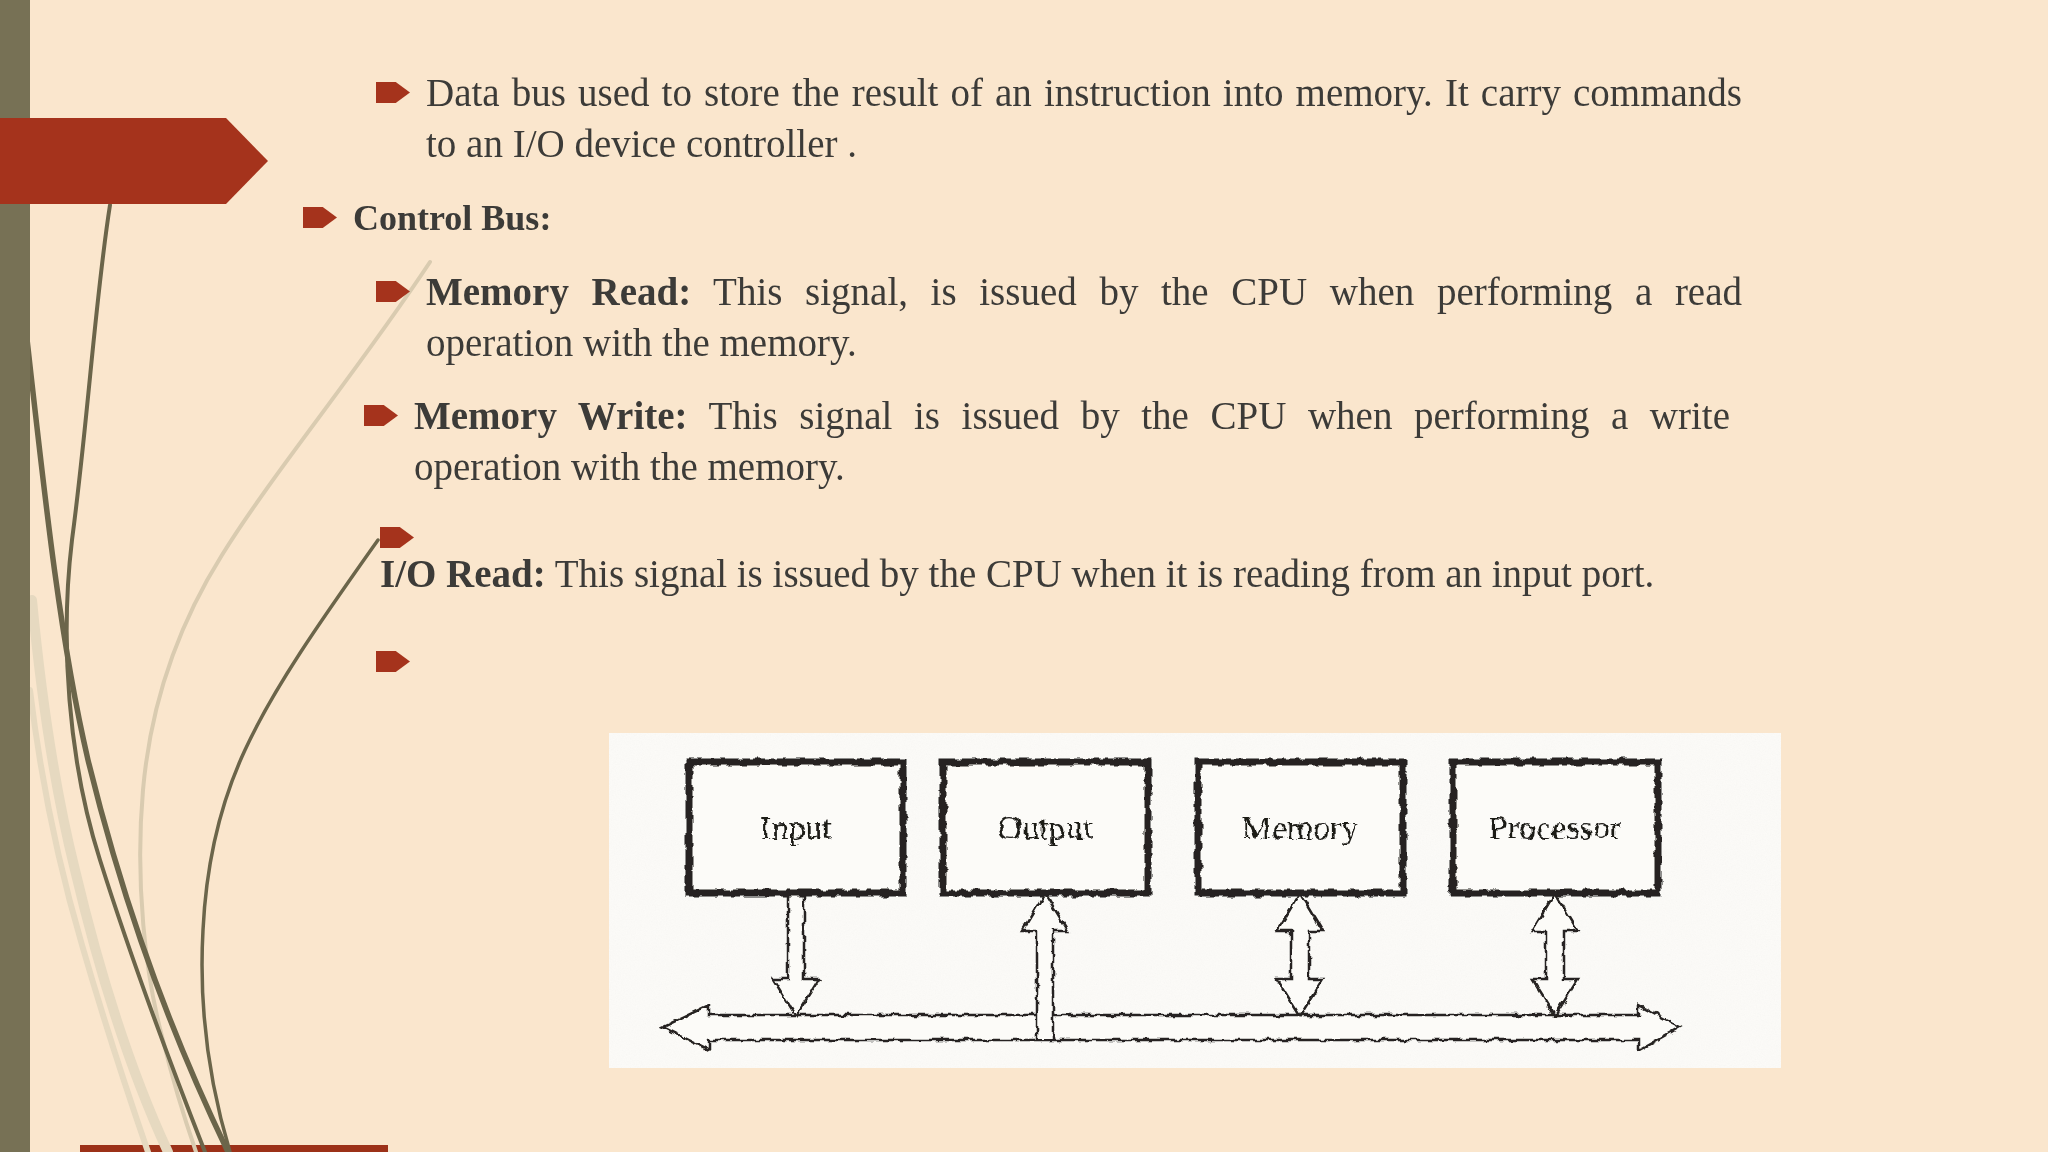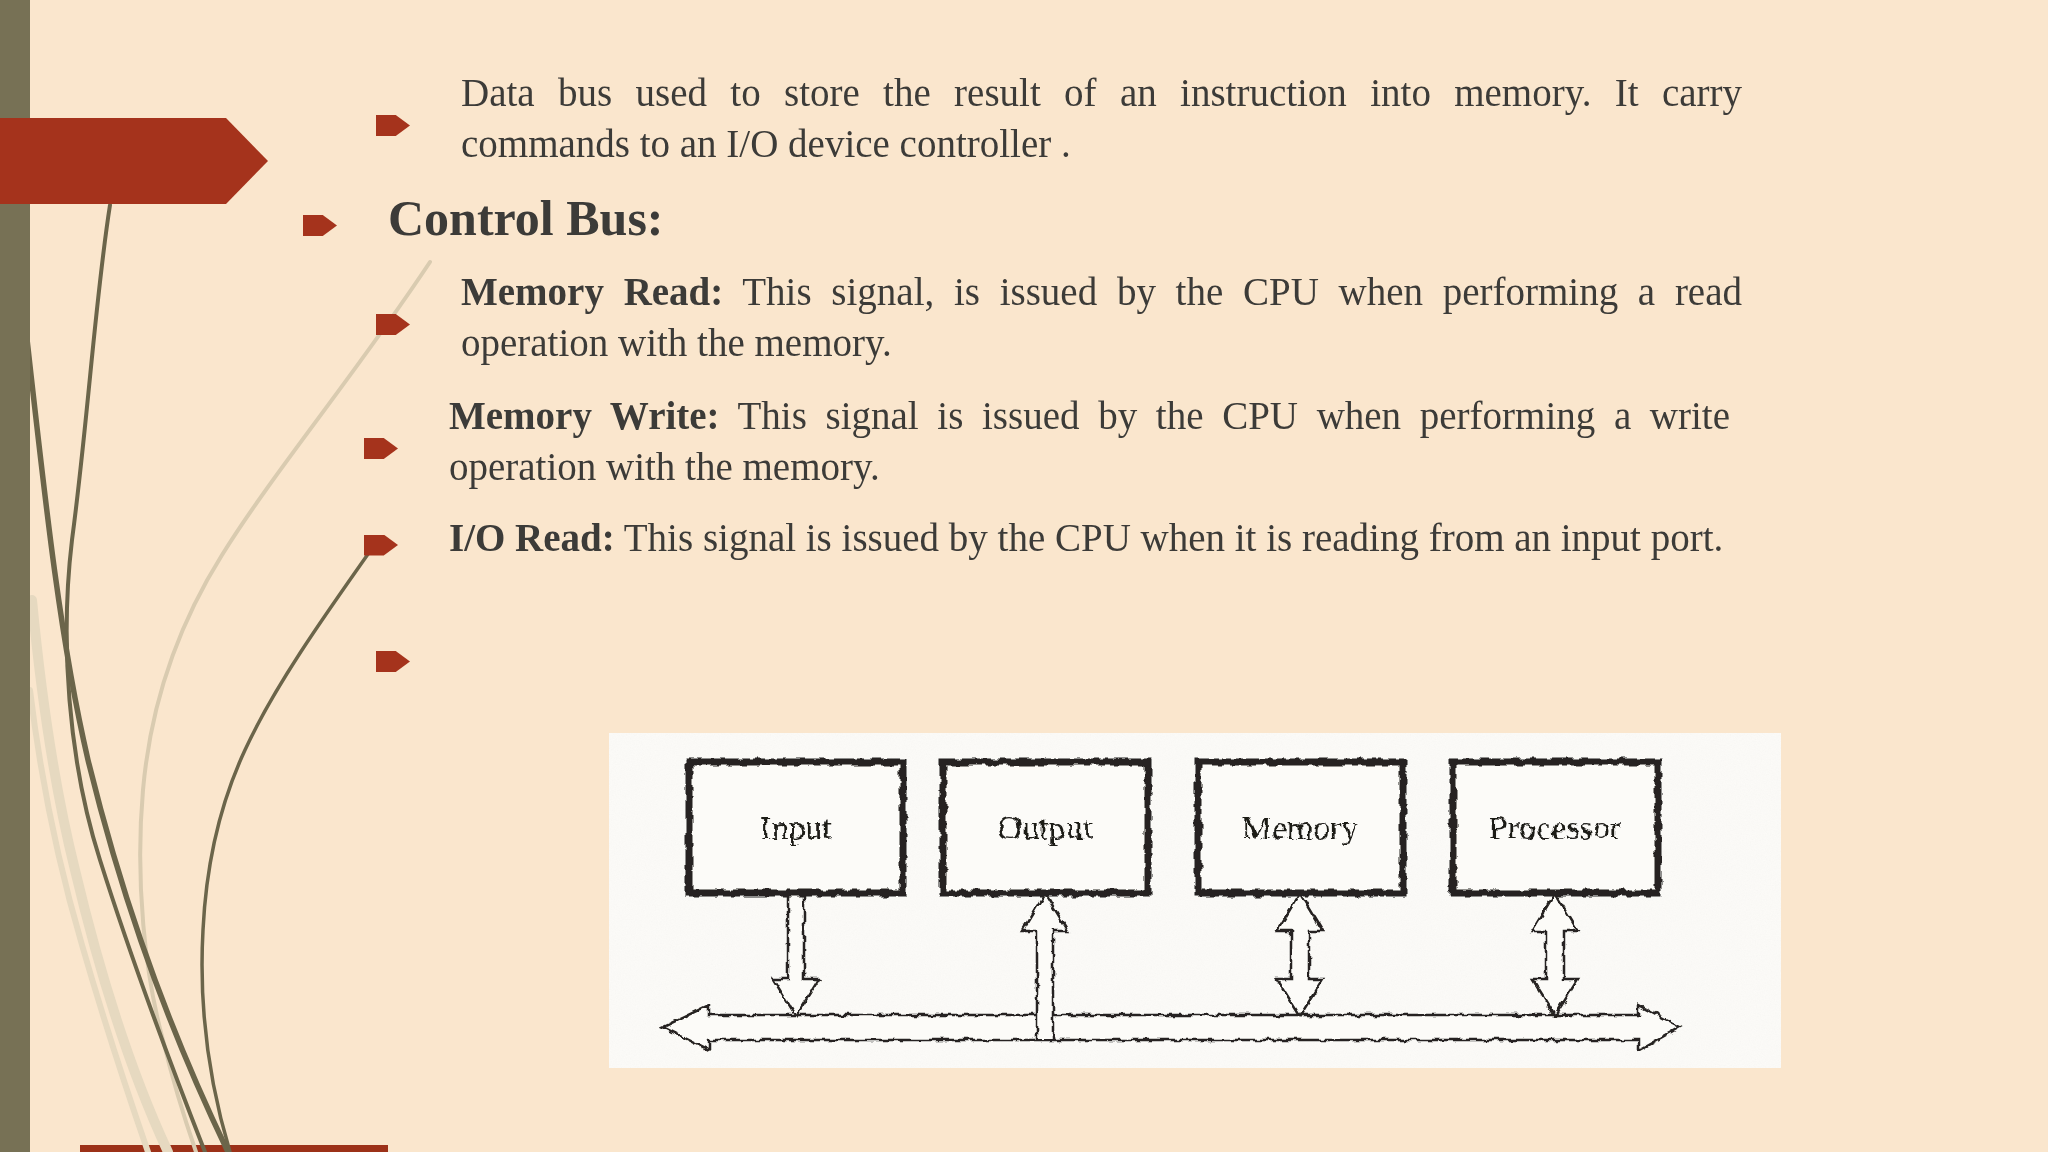--- a/index.html
+++ b/index.html
@@ -2,34 +2,34 @@
 <html><head>
 <meta charset="utf-8">
 <style>
   html,body{margin:0;padding:0;}
   body{
     width:2048px;height:1152px;position:relative;overflow:hidden;
     background:#FAE6CD;
     font-family:"Liberation Serif","DejaVu Serif",serif;
   }
   .deco-layer{position:absolute;left:0;top:0;width:2048px;height:1152px;z-index:0;}
-  .para{position:absolute;display:flex;align-items:center;z-index:2;color:#3C3B38;gap:35px;}
+  .para{position:absolute;display:flex;align-items:flex-start;z-index:2;color:#3C3B38;}
   .bullet{
     flex:0 0 auto;width:34px;height:21px;background:#A5331C;
     clip-path:polygon(0 0,58% 0,100% 50%,58% 100%,0 100%);
     margin:15px 16px 0 0;
   }
   .ptext{font-size:39px;line-height:51px;text-align:justify;}
   .ptext .b{font-weight:bold;}
-  .lvl1 .ptext{font-size:50px;font-weight:bold;line-height:52px;}
+  .lvl1 .ptext{font-size:36px;font-weight:bold;line-height:52px;}
   #p1{left:376px;top:67px;width:1366px;}
   #cb{left:303px;top:192px;width:900px;}
   #p2{left:376px;top:266px;width:1366px;font-family:Liberation Serif, serif;}
   #p3{left:364px;top:390px;width:1366px;}
-  #p4{left:364px;top:512px;width:1366px;}
+  #p4{left:380px;top:512px;width:1366px;flex-direction:column;}
   #p5{left:376px;top:636px;width:1366px;}
   .diagram{
     position:absolute;left:609px;top:733px;width:1172px;height:335px;
     background:#FCFBF8;z-index:1;
   }
   .diagram svg{display:block;width:100%;height:100%;}
   .diag-ink{stroke:#262420;fill:#FCFBF8;}
   .diag-label{font-family:"Liberation Serif","DejaVu Serif",serif;font-size:34px;fill:#1d1b18;text-anchor:middle;}
 </style>
 </head>

